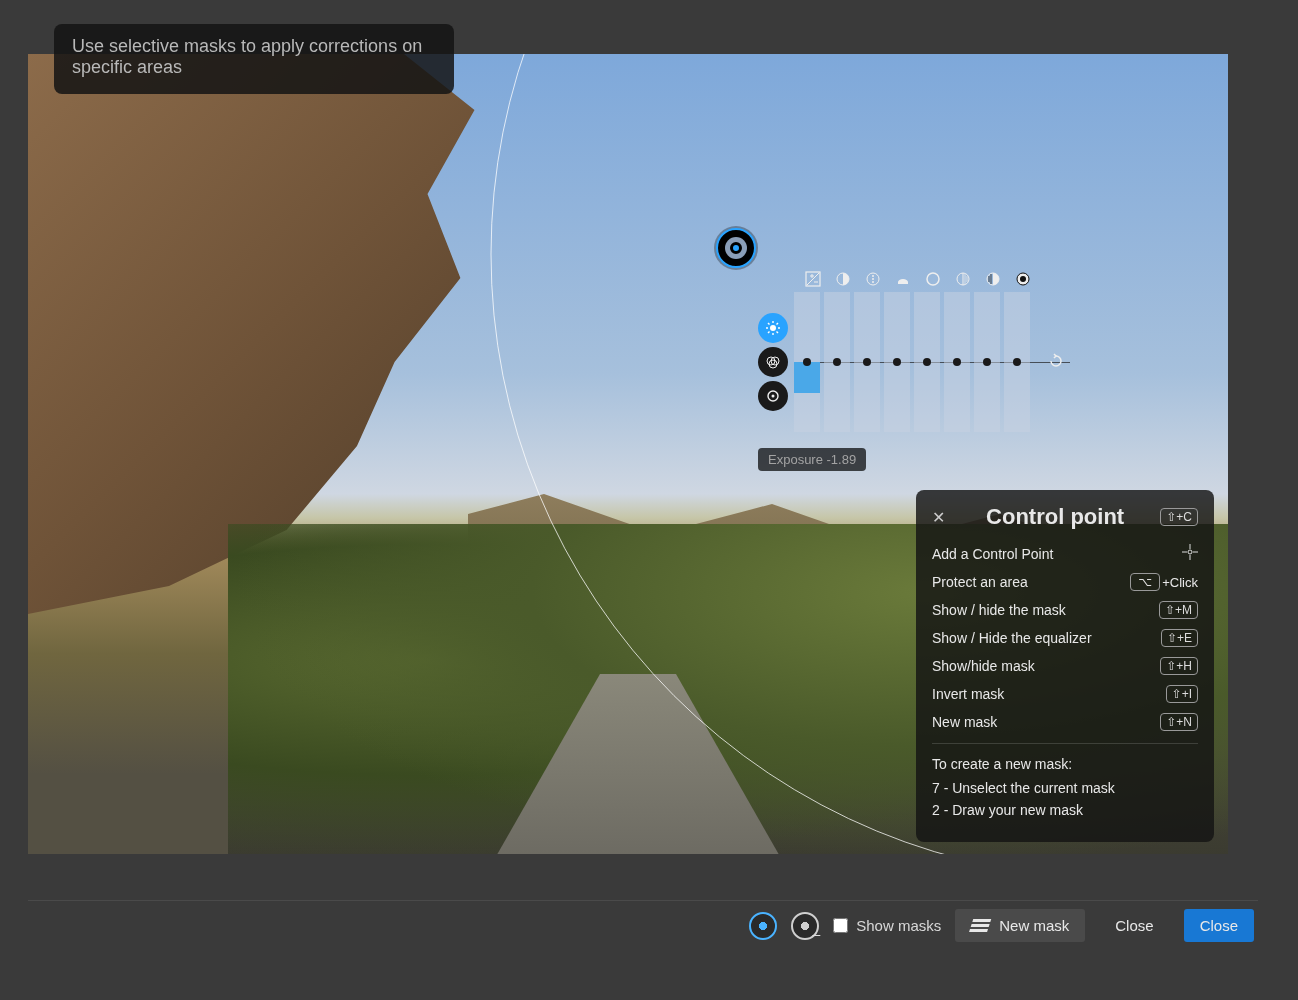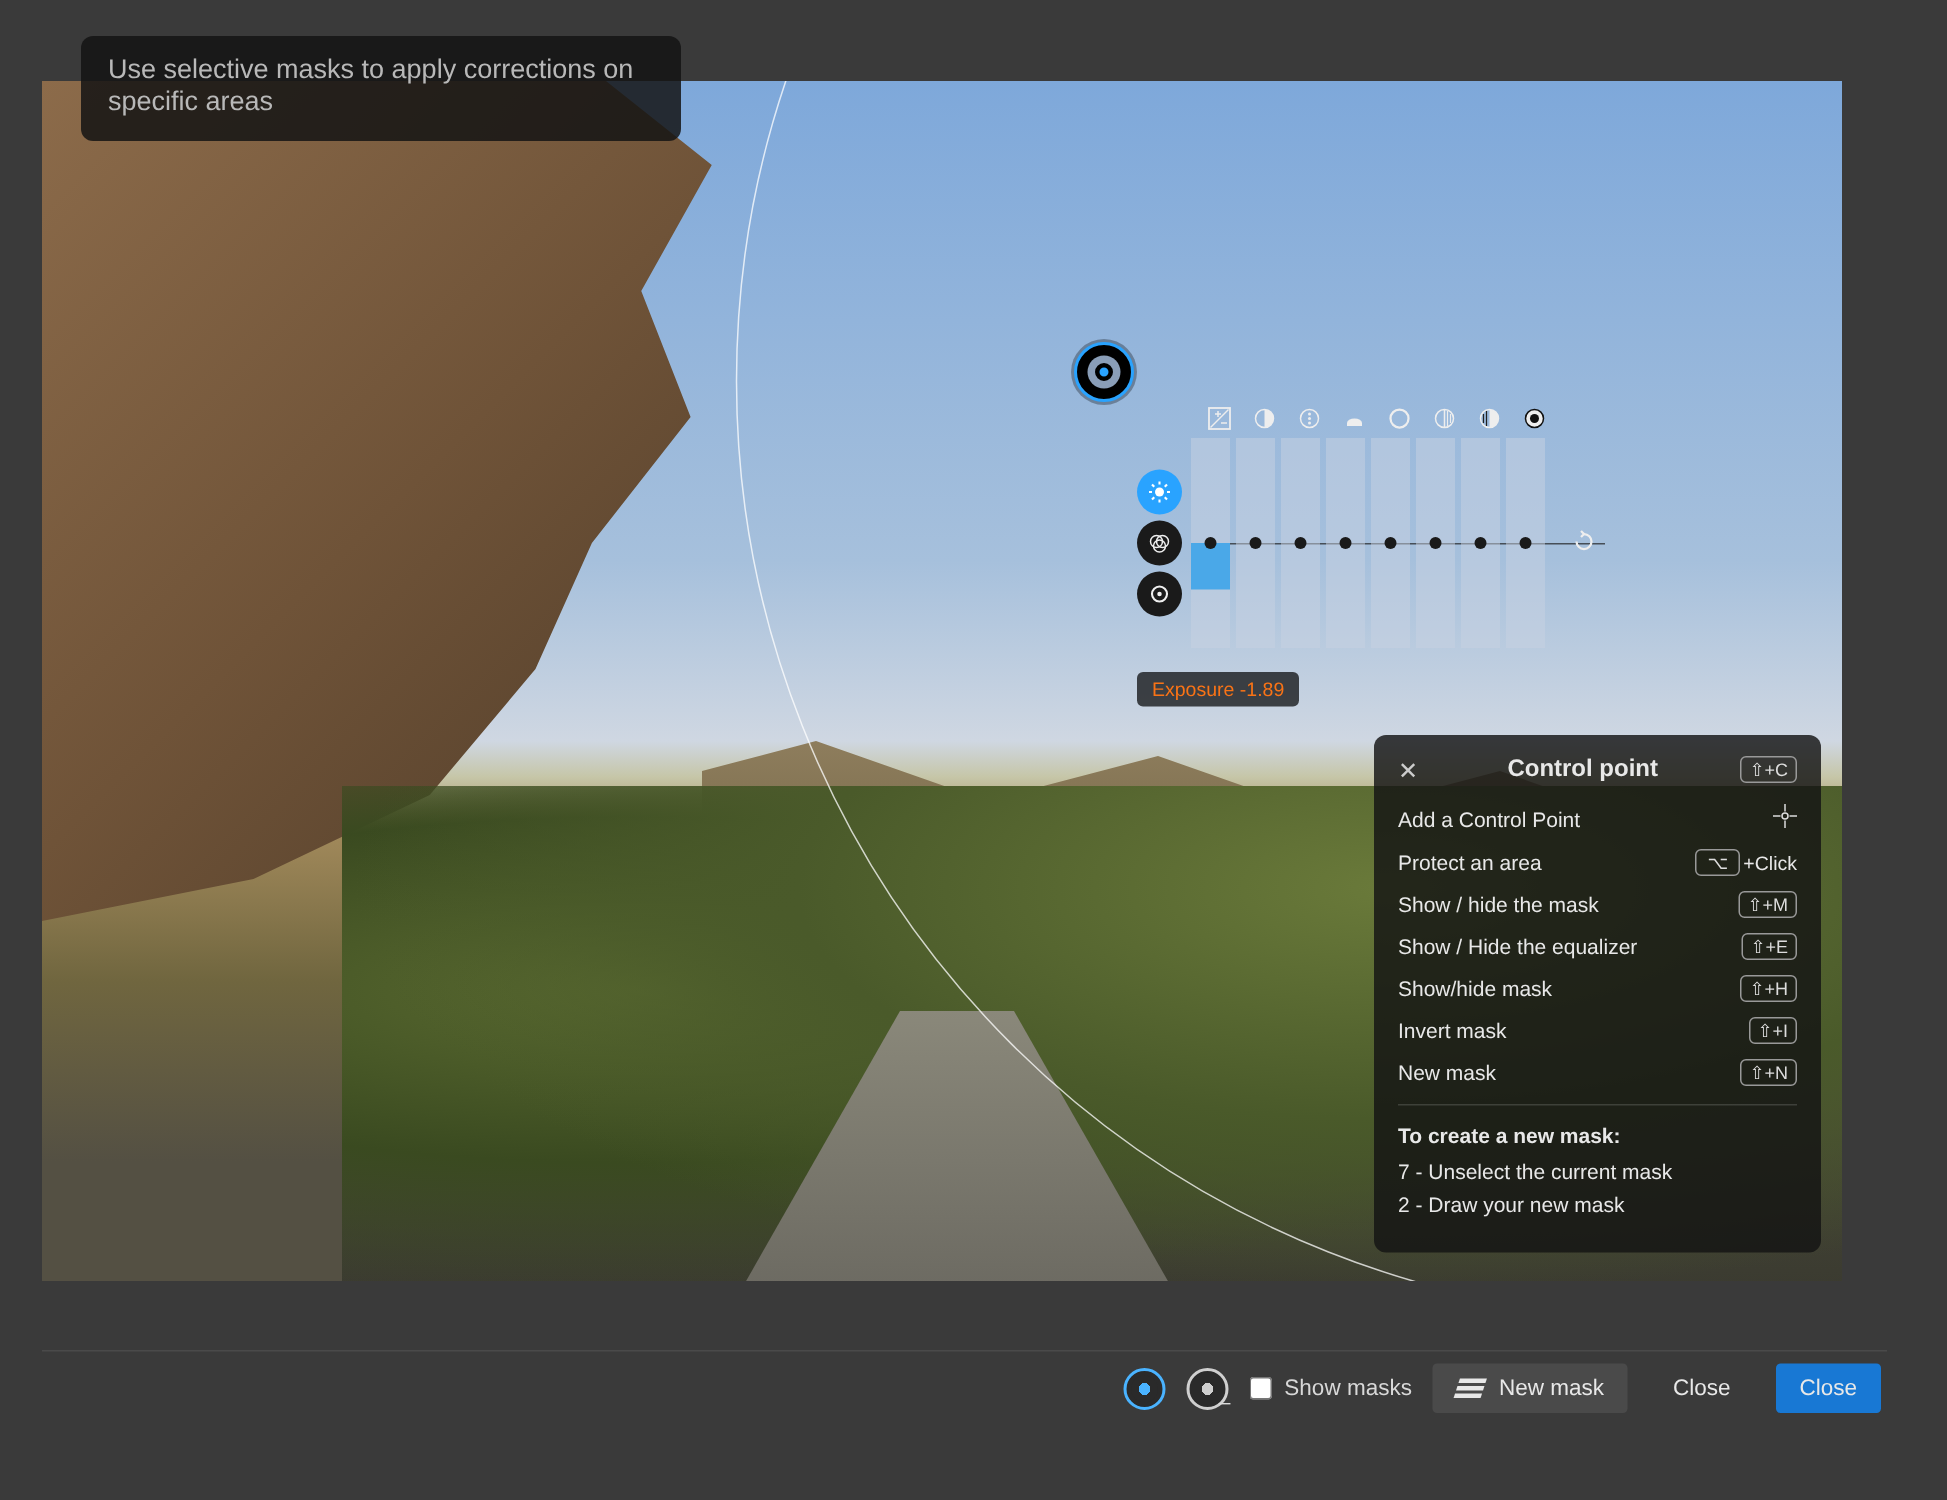--- a/index.html
+++ b/index.html
@@ -121,51 +121,51 @@
     position: absolute; left: 0; right: -40px; top: 50%;
     height: 1px; background: rgba(30,30,30,0.7);
     z-index: 0;
   }
   .eq-reset {
     position: absolute; right: -36px; top: 50%; transform: translateY(-50%);
     width: 18px; height: 18px; color: #eee; font-size: 16px;
   }
   .eq-readout {
     position: absolute; left: 0px; top: 178px;
-    background: rgba(0,0,0,0.7); color: #f97316;
+    background: rgba(0,0,0,0.7); color: #a3a3a3;
     padding: 4px 10px; border-radius: 4px;
     font-size: 13px; white-space: nowrap;
   }
 
   
   .help-panel {
     position: absolute;
     left: 916px; top: 490px;
     width: 298px;
     background: rgba(20,20,20,0.82);
     border-radius: 8px;
     color: #e8e8e8;
     padding: 14px 16px 18px 16px;
     font-size: 14px;
   }
   .help-header { display: flex; align-items: center; justify-content: space-between; margin-bottom: 14px; }
   .help-close { width: 18px; height: 18px; color: #ccc; font-size: 16px; cursor: pointer; }
-  .help-title { font-weight: 700; font-size: 16px; flex: 1; text-align: center; }
+  .help-title { font-weight: 700; font-size: 22px; flex: 1; text-align: center; }
   .help-list { display: flex; flex-direction: column; gap: 10px; }
   .help-row { display: flex; justify-content: space-between; align-items: center; }
   .help-row .label { flex: 1; }
   .kbd {
     border: 1px solid #999; border-radius: 4px;
     padding: 1px 5px; font-size: 12px; min-width: 30px;
     display: inline-flex; align-items: center; justify-content: center;
     color: #ddd;
   }
   .help-icon { font-size: 15px; color: #ddd; }
   .help-sep { border-top: 1px solid rgba(255,255,255,0.15); margin: 12px 0; }
-  .help-instr-title { font-weight: 700; margin-bottom: 8px; }
+  .help-instr-title { font-weight: 400; margin-bottom: 8px; }
   .help-instr-step { margin-bottom: 6px; }
 
   
   .bottombar {
     position: absolute;
     left: 28px; right: 40px; bottom: 50px;
     height: 50px;
     border-top: 1px solid #4a4a4a;
     display: flex; align-items: center; justify-content: flex-end;
     gap: 14px; padding: 0 4px;

